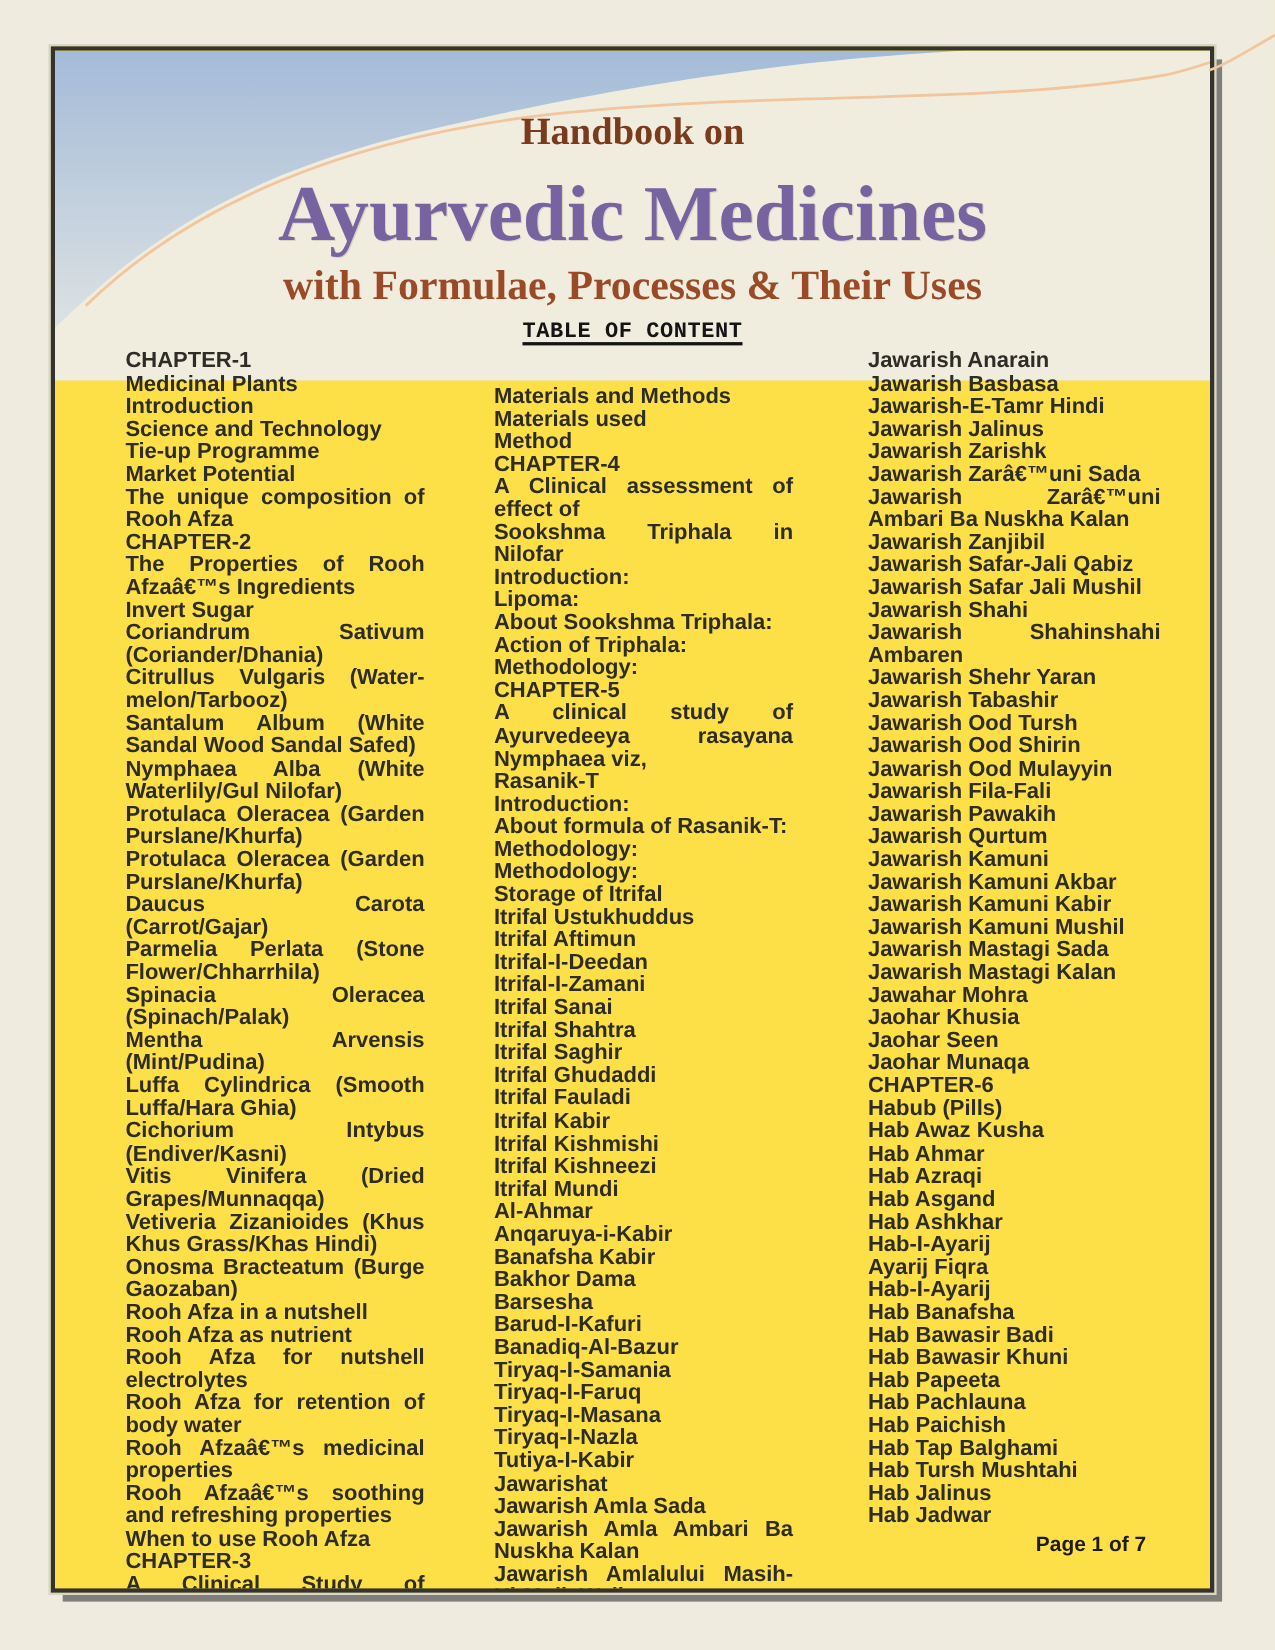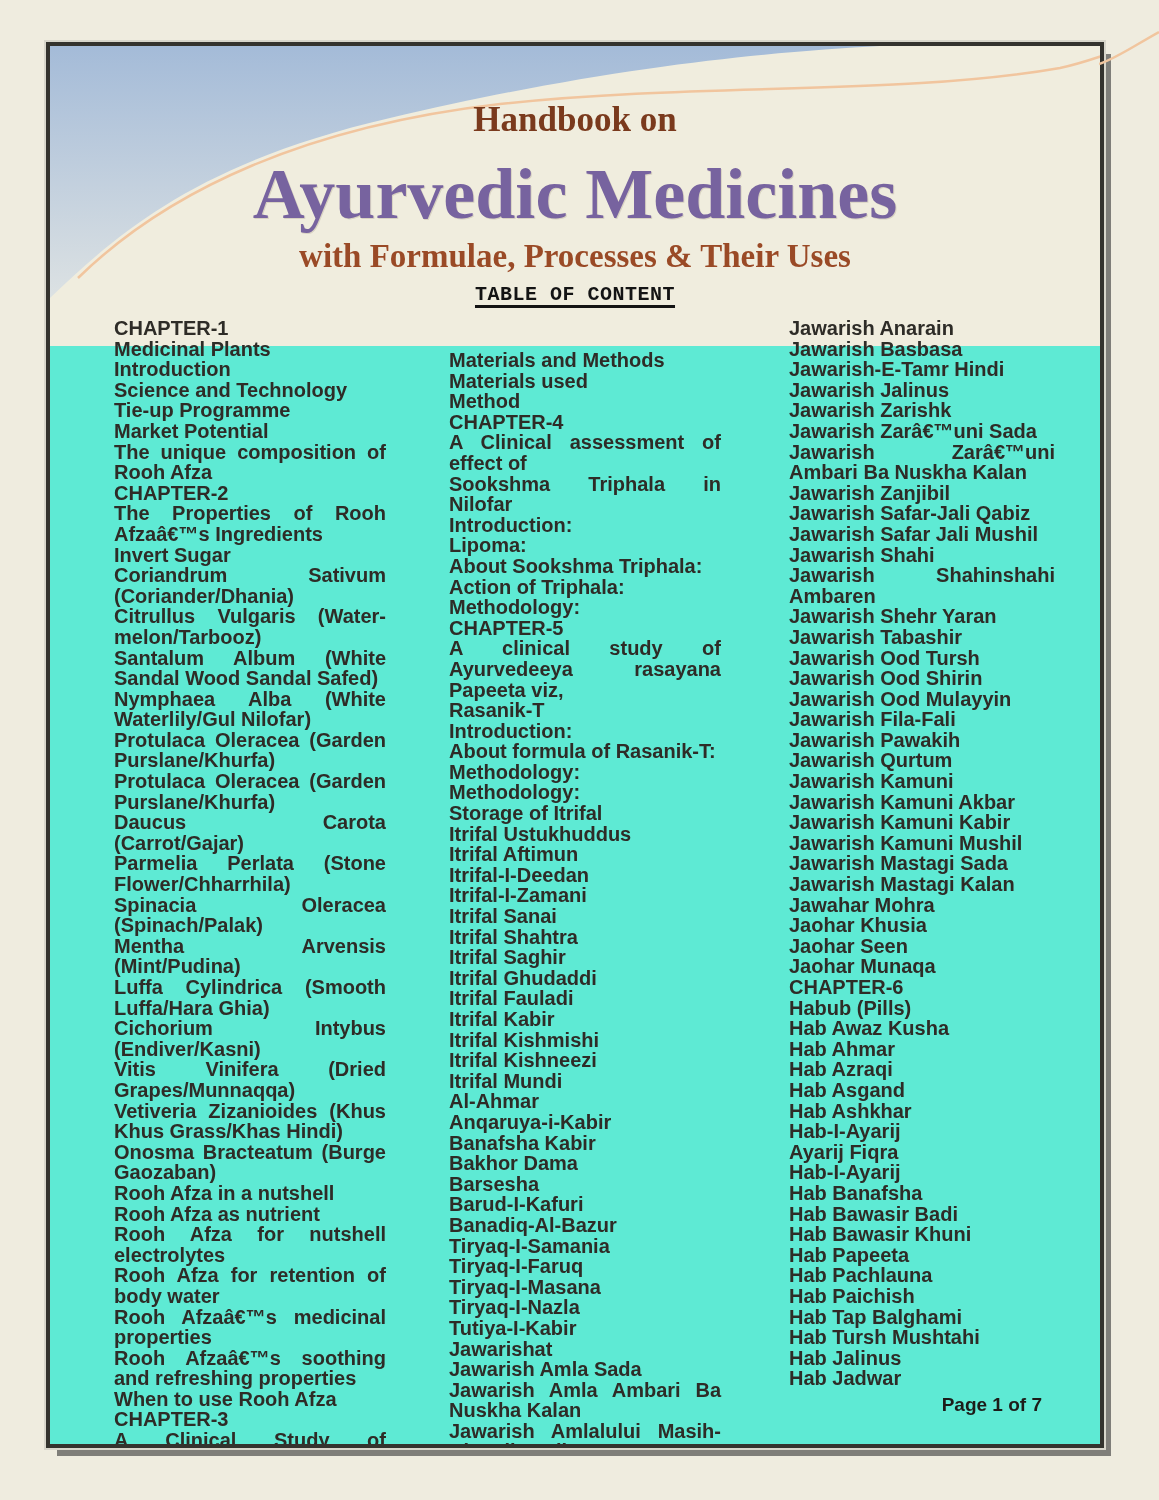--- a/index.html
+++ b/index.html
@@ -5,21 +5,21 @@
   html,body{margin:0;padding:0;}
   body{
     width:1159px;height:1500px;position:relative;
     background:#efecdf;
     font-family:"Liberation Sans",sans-serif;
     overflow:hidden;
   }
   .frame{
     position:absolute;left:46px;top:42px;
     width:1050px;height:1398px;
-    background:#5eead4;
+    background:#fde047;
     border:4px solid #34332e;
     outline:2px solid #d8d6cb;
     box-shadow:9px 10px 0 -2px #7f7e79;
     overflow:hidden;
   }
   .header-art{position:absolute;top:0;left:0;width:100%;height:300px;display:block;}
   .titles{position:absolute;top:0;left:0;width:100%;text-align:center;}
   .title-line1{
     margin-top:54px;
     font-family:"Liberation Serif",serif;font-weight:bold;
@@ -27,21 +27,21 @@
   }
   .title-line2{
     margin-top:13px;
     font-family:"Liberation Serif",serif;font-weight:bold;
     font-size:72px;color:#77639f;
     text-shadow:1px 1px 0 #d8d2c2;
   }
   .title-line3{
     margin-top:2px;
     font-family:"Liberation Serif",serif;font-weight:bold;
-    font-size:33px;color:#9a4a26;
+    font-size:38px;color:#9a4a26;
   }
   .toc-heading{
     display:inline-block;margin-top:8px;
     font-family:Liberation Mono, monospace;font-weight:bold;
     font-size:20px;color:#141414;
     text-decoration:underline;
     text-underline-offset:5px;
     text-decoration-thickness:3px;
     letter-spacing:0.5px;
   }
@@ -129,21 +129,21 @@
       <p class="toc-entry">Method</p>
       <p class="toc-entry">CHAPTER-4</p>
       <p class="toc-entry">A Clinical assessment of effect of</p>
       <p class="toc-entry">Sookshma Triphala in Nilofar</p>
       <p class="toc-entry">Introduction:</p>
       <p class="toc-entry">Lipoma:</p>
       <p class="toc-entry">About Sookshma Triphala:</p>
       <p class="toc-entry">Action of Triphala:</p>
       <p class="toc-entry">Methodology:</p>
       <p class="toc-entry">CHAPTER-5</p>
-      <p class="toc-entry">A clinical study of Ayurvedeeya rasayana Papeeta viz,</p>
+      <p class="toc-entry">A clinical study of Ayurvedeeya rasayana Nymphaea viz,</p>
       <p class="toc-entry">Rasanik-T</p>
       <p class="toc-entry">Introduction:</p>
       <p class="toc-entry">About formula of Rasanik-T:</p>
       <p class="toc-entry">Methodology:</p>
       <p class="toc-entry">Methodology:</p>
       <p class="toc-entry">Storage of Itrifal</p>
       <p class="toc-entry">Itrifal Ustukhuddus</p>
       <p class="toc-entry">Itrifal Aftimun</p>
       <p class="toc-entry">Itrifal-I-Deedan</p>
       <p class="toc-entry">Itrifal-I-Zamani</p>

